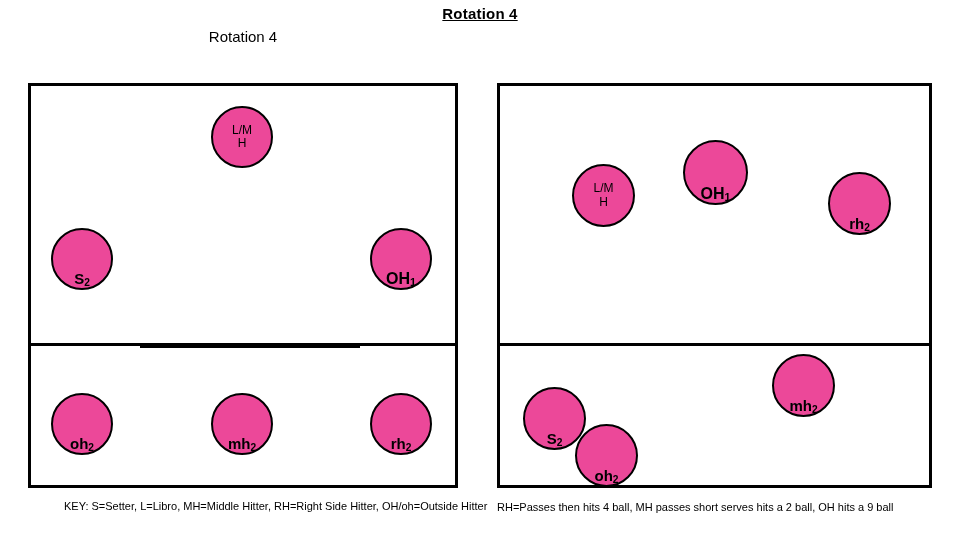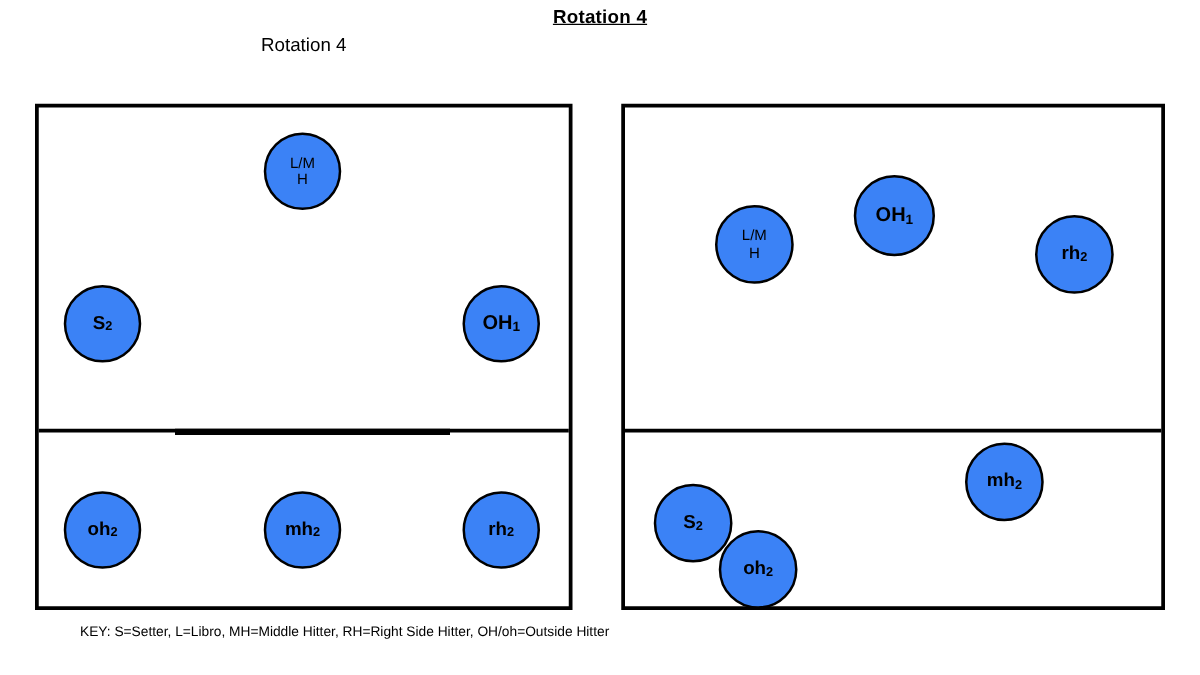--- a/index.html
+++ b/index.html
@@ -71,41 +71,41 @@
     width: 220px;
     height: 5px;
     background: #000000;
   }
 
   
   .player {
     position: absolute;
     border: 2.5px solid #000000;
     border-radius: 50%;
-    background: #3b82f6;
+    background: #ec4899;
     box-sizing: border-box;
     display: flex;
     align-items: center;
     justify-content: center;
     text-align: center;
     line-height: 1.12;
     color: #000000;
   }
   .player .lbl {
     display: block;
     white-space: pre-line;
   }
   .player sub {
     font-size: .68em;
     vertical-align: baseline;
     position: relative;
     bottom: -0.18em;
     font-weight: inherit;
   }
-  .sz-bold   { font-weight: bold; }
+  .sz-bold   { font-weight: bold; align-items: flex-end; }
   .sz-normal { font-weight: normal; }
 
   
   .caption {
     position: absolute;
     font-size: 11px;
     white-space: nowrap;
   }
   .caption.left  { left: 30px;  top: 500px; margin-left: 34px; }
   .caption.right { left: 497px; top: 501px; }
@@ -165,14 +165,15 @@
       </div>
       <div class="player sz-bold" style="left: 523px; top: 387px; width: 63px; height: 63px; font-size: 15px;">
         <span class="lbl">S<sub>2</sub></span>
       </div>
       <div class="player sz-bold" style="left: 575px; top: 424px; width: 63px; height: 63px; font-size: 15px;">
         <span class="lbl">oh<sub>2</sub></span>
       </div>
     </div>
 
   <div class="caption left">KEY:  S=Setter, L=Libro, MH=Middle Hitter, RH=Right Side Hitter, OH/oh=Outside Hitter</div>
+  <div class="caption right">RH=Passes then hits 4 ball, MH passes short serves hits a 2 ball, OH hits a 9 ball</div>
 
 </div>
 
 </body></html>

